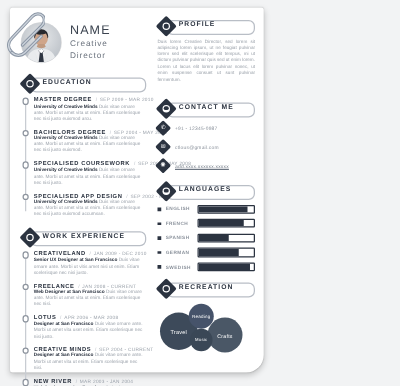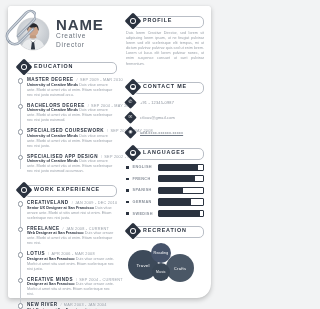--- a/index.html
+++ b/index.html
@@ -27,21 +27,21 @@
   .colR{position:absolute;left:118px;top:9px;width:78px;}
 
   
   .hdr{display:flex;align-items:center;gap:7px;height:38px;}
   .photo{
     width:32px;height:32px;border-radius:50%;flex:none;overflow:hidden;
     background:#cfd3d8;position:relative;box-shadow:0 0 0 .5px rgba(0,0,0,.12);
   }
   .photo svg{display:block;width:32px;height:32px;}
   .name{
-    font-size:15px;letter-spacing:.9px;color:#3c4450;font-weight:700;
+    font-size:10px;letter-spacing:.9px;color:#3c4450;font-weight:400;
     line-height:11px;
   }
   .role{
     font-size:6.6px;letter-spacing:.7px;color:#6a727d;line-height:9px;margin-top:1px;
   }
 
   
   .sec{position:relative;height:12px;margin:0 0 4px 0;}
   .sec .bar{
     position:absolute;left:7px;top:1px;right:0;height:10px;

